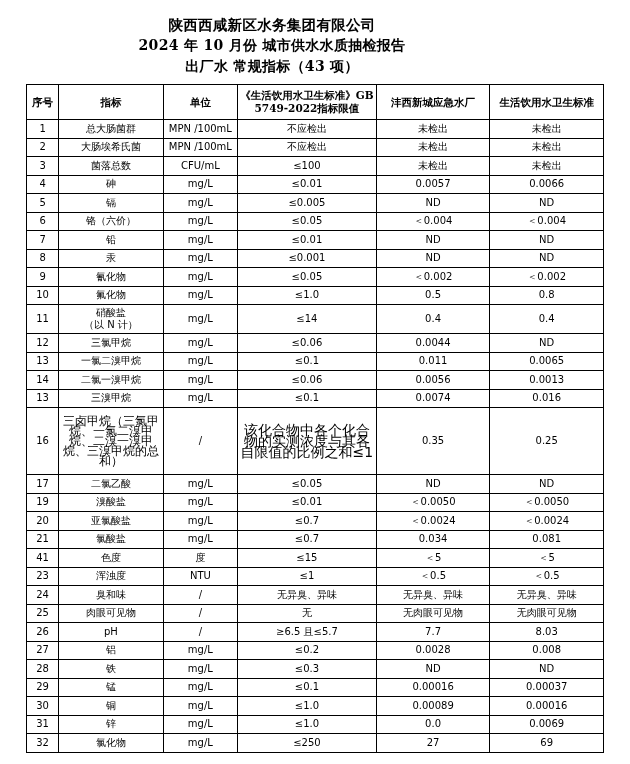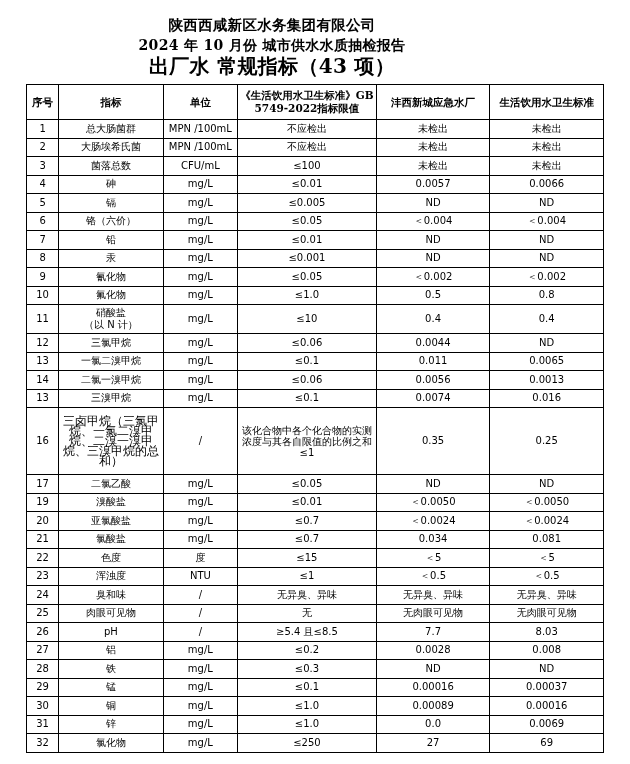--- a/index.html
+++ b/index.html
@@ -25,21 +25,21 @@
     font-family: "DejaVu Serif", "Liberation Serif", serif;
     font-weight: bold;
   }
   .title-line {
     font-size: 14.5px;
     line-height: 21px;
     letter-spacing: 0.3px;
     white-space: nowrap;
   }
   .title-line.l2 { font-size: 14px; }
-  .title-line.l3 { font-size: 20px; }
+  .title-line.l3 { font-size: 14px; }
   table.report {
     border-collapse: collapse;
     width: 578px;
     margin: 7px auto 0 auto;
     table-layout: fixed;
   }
   table.report th, table.report td {
     border: 1px solid #000000;
     text-align: center;
     vertical-align: middle;
@@ -182,21 +182,21 @@
           <td class="cell-item">氟化物</td>
           <td class="cell-unit">mg/L</td>
           <td class="cell-limit">≤1.0</td>
           <td class="cell-val">0.5</td>
           <td class="cell-val">0.8</td>
         </tr>
         <tr class="tall">
           <td class="cell-idx">11</td>
           <td class="cell-item">硝酸盐<br>（以 N 计）</td>
           <td class="cell-unit">mg/L</td>
-          <td class="cell-limit">≤10</td>
+          <td class="cell-limit">≤14</td>
           <td class="cell-val">0.4</td>
           <td class="cell-val">0.4</td>
         </tr>
         <tr class="norm">
           <td class="cell-idx">12</td>
           <td class="cell-item">三氯甲烷</td>
           <td class="cell-unit">mg/L</td>
           <td class="cell-limit">≤0.06</td>
           <td class="cell-val">0.0044</td>
           <td class="cell-val">ND</td>
@@ -222,21 +222,21 @@
           <td class="cell-item">三溴甲烷</td>
           <td class="cell-unit">mg/L</td>
           <td class="cell-limit">≤0.1</td>
           <td class="cell-val">0.0074</td>
           <td class="cell-val">0.016</td>
         </tr>
         <tr class="big">
           <td class="cell-idx">16</td>
           <td class="cell-item small-text-wrap" style="font-size: 12px; line-height: 10px;">三卤甲烷（三氯甲烷、一氯二溴甲烷、二溴一溴甲烷、三溴甲烷的总和）</td>
           <td class="cell-unit">/</td>
-          <td class="cell-limit" style="font-size: 10px; line-height: 11px;">该化合物中各个化合物的实测浓度与其各自限值的比例之和≤1</td>
+          <td class="cell-limit" style="font-size: 14px; line-height: 11px;">该化合物中各个化合物的实测浓度与其各自限值的比例之和≤1</td>
           <td class="cell-val">0.35</td>
           <td class="cell-val">0.25</td>
         </tr>
         <tr class="norm">
           <td class="cell-idx">17</td>
           <td class="cell-item">二氯乙酸</td>
           <td class="cell-unit">mg/L</td>
           <td class="cell-limit">≤0.05</td>
           <td class="cell-val">ND</td>
           <td class="cell-val">ND</td>
@@ -259,21 +259,21 @@
         </tr>
         <tr class="norm">
           <td class="cell-idx">21</td>
           <td class="cell-item">氯酸盐</td>
           <td class="cell-unit">mg/L</td>
           <td class="cell-limit">≤0.7</td>
           <td class="cell-val">0.034</td>
           <td class="cell-val">0.081</td>
         </tr>
         <tr class="norm">
-          <td class="cell-idx">22</td>
+          <td class="cell-idx">41</td>
           <td class="cell-item">色度</td>
           <td class="cell-unit">度</td>
           <td class="cell-limit">≤15</td>
           <td class="cell-val">＜5</td>
           <td class="cell-val">＜5</td>
         </tr>
         <tr class="norm">
           <td class="cell-idx">23</td>
           <td class="cell-item">浑浊度</td>
           <td class="cell-unit">NTU</td>
@@ -294,21 +294,21 @@
           <td class="cell-item">肉眼可见物</td>
           <td class="cell-unit">/</td>
           <td class="cell-limit">无</td>
           <td class="cell-val">无肉眼可见物</td>
           <td class="cell-val">无肉眼可见物</td>
         </tr>
         <tr class="norm">
           <td class="cell-idx">26</td>
           <td class="cell-item">pH</td>
           <td class="cell-unit">/</td>
-          <td class="cell-limit">≥5.4 且≤8.5</td>
+          <td class="cell-limit">≥6.5 且≤5.7</td>
           <td class="cell-val">7.7</td>
           <td class="cell-val">8.03</td>
         </tr>
         <tr class="norm">
           <td class="cell-idx">27</td>
           <td class="cell-item">铝</td>
           <td class="cell-unit">mg/L</td>
           <td class="cell-limit">≤0.2</td>
           <td class="cell-val">0.0028</td>
           <td class="cell-val">0.008</td>

